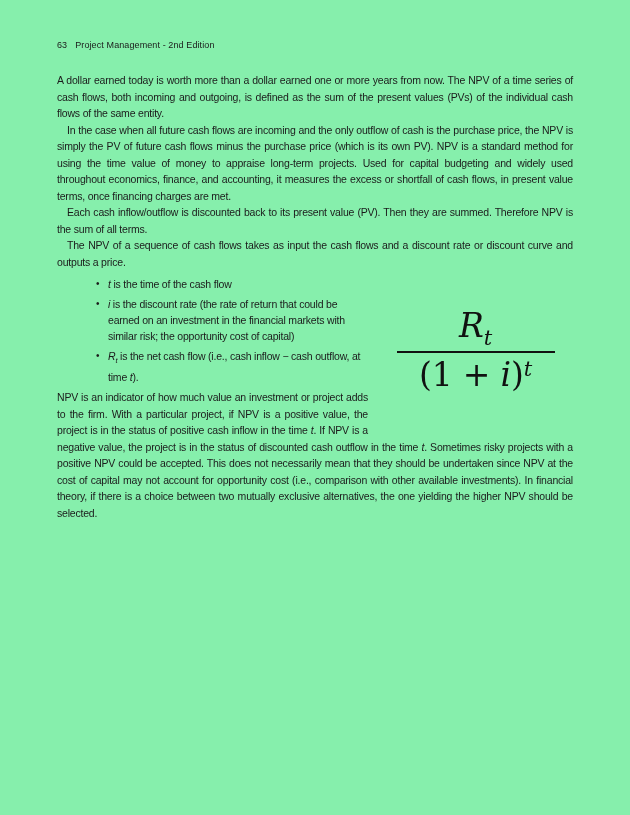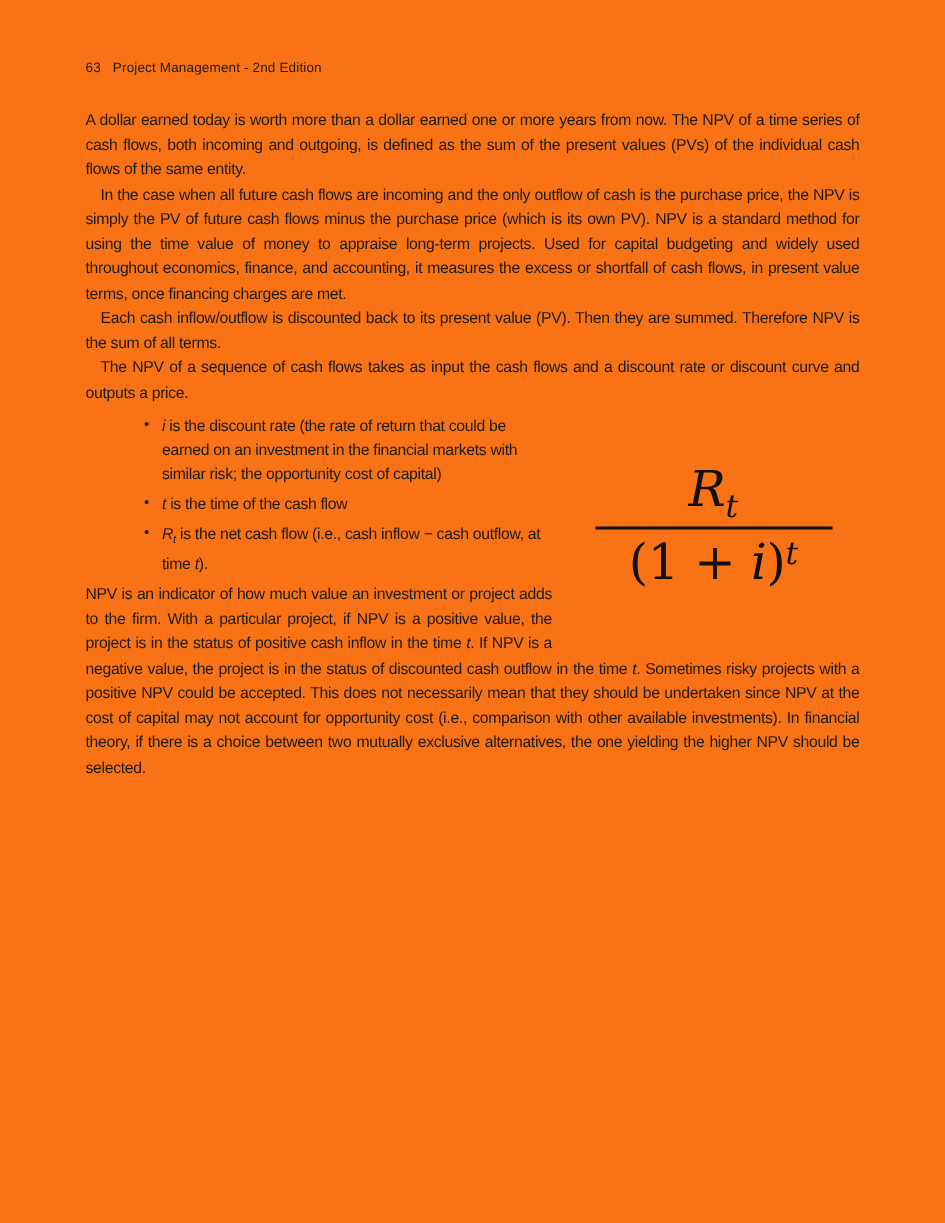--- a/index.html
+++ b/index.html
@@ -4,21 +4,21 @@
 <style>
   html, body {
     margin: 0;
     padding: 0;
     background: #ffffff;
   }
   .page {
     position: relative;
     width: 630px;
     height: 815px;
-    background: #f97316;
+    background: #86efac;
     box-sizing: border-box;
     padding: 40px 57px 0 57px;
     color: #1b1b1b;
     font-family: "Liberation Sans", sans-serif;
     overflow: hidden;
   }
   .running-header {
     font-size: 9px;
     letter-spacing: 0.1px;
     color: #1b1b1b;
@@ -130,22 +130,22 @@
     <div>
       <div class="formula-float">
         <div class="frac">
           <div class="num"><span class="var">R</span><sub class="var">t</sub></div>
           <div class="bar"></div>
           <div class="den"><span>(1 + </span><span class="var">i</span><span>)</span><sup class="var">t</sup></div>
         </div>
       </div>
 
       <ul class="def-list">
+        <li><span class="var">t</span><span> is the time of the cash flow</span></li>
         <li><span class="var">i</span><span> is the discount rate (the rate of return that could be earned on an investment in the financial markets with similar risk; the opportunity cost of capital)</span></li>
-        <li><span class="var">t</span><span> is the time of the cash flow</span></li>
         <li><span class="var">R</span><sub class="var">t</sub><span> is the net cash flow (i.e., cash inflow − cash outflow, at time </span><span class="var">t</span><span>).</span></li>
       </ul>
 
       <p class="closing"><span>NPV is an indicator of how much value an investment or project adds to the firm. With a particular project, if NPV is a positive value, the project is in the status of positive cash inflow in the time </span><span class="var">t</span><span>. If NPV is a negative value, the project is in the status of discounted cash outflow in the time </span><span class="var">t</span><span>. Sometimes risky projects with a positive NPV could be accepted. This does not necessarily mean that they should be undertaken since NPV at the cost of capital may not account for opportunity cost (i.e., comparison with other available investments). In financial theory, if there is a choice between two mutually exclusive alternatives, the one yielding the higher NPV should be selected.</span></p>
     </div>
 
   </div>
 
 </div>
 

